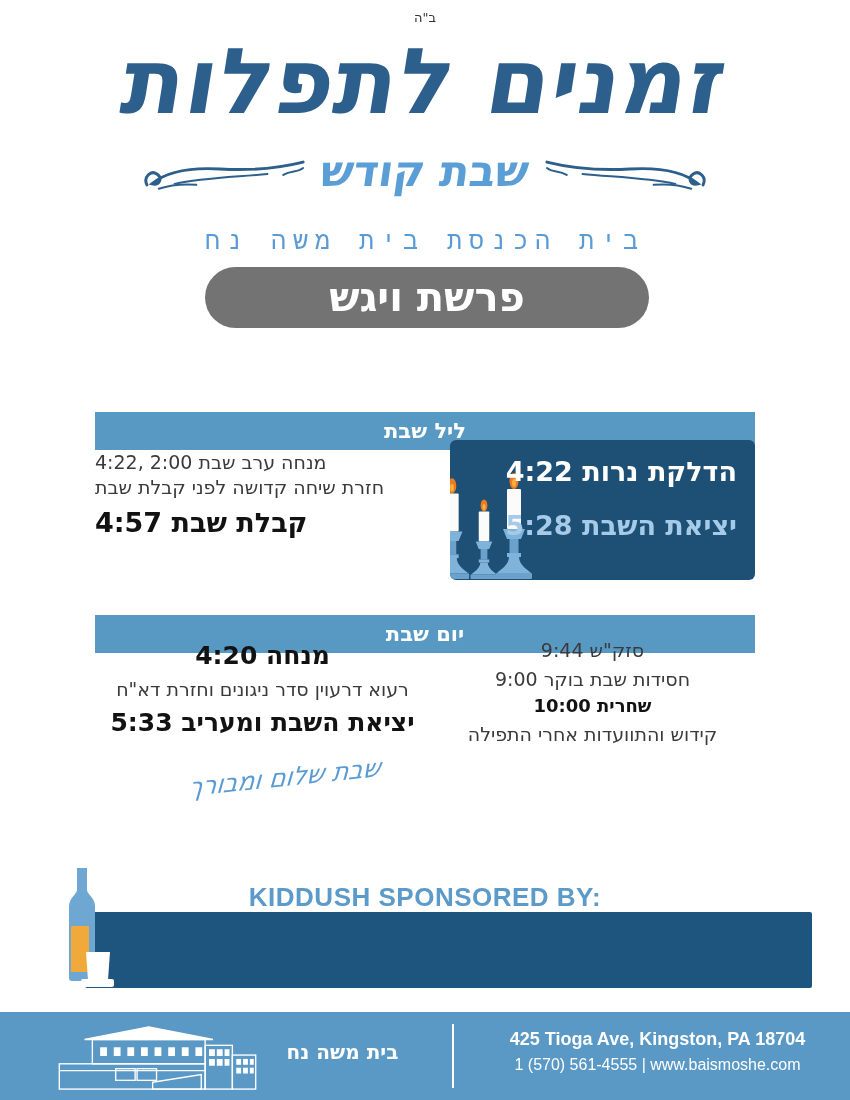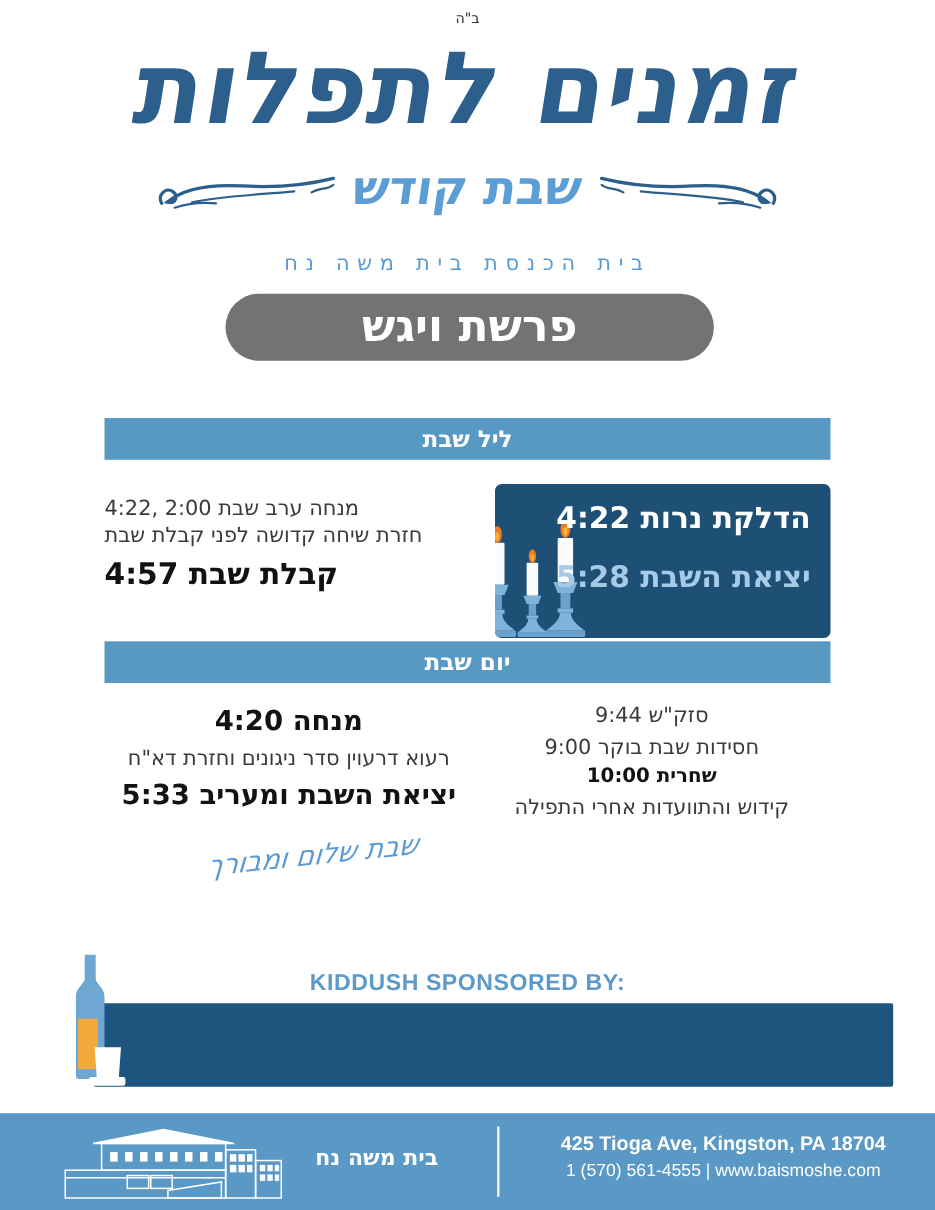--- a/index.html
+++ b/index.html
@@ -10,29 +10,29 @@
 
   
   .bsd{top:10px;left:0;width:850px;text-align:center;font-size:13px;color:#333;}
   .main-title{top:34px;left:0;width:850px;text-align:center;font-size:91px;line-height:1.05;
               font-weight:bold;color:#2d5f8c;transform:skewX(-9deg);letter-spacing:1px;}
   .subtitle-row{top:146px;left:0;width:850px;display:flex;justify-content:center;
                 align-items:center;gap:12px;}
   .subtitle-text{font-size:43px;font-weight:bold;color:#5b9ed6;transform:skewX(-8deg);}
   .flourish{width:168px;height:44px;}
   .flourish.right{transform:scaleX(-1);}
-  .synagogue-line{top:228px;left:0;width:850px;text-align:center;font-size:19px;
-                  color:#5b9bd3;letter-spacing:7px;}
+  .synagogue-line{top:228px;left:0;width:850px;text-align:center;font-size:25px;
+                  color:#5b9bd3;letter-spacing:7px;font-family:Liberation Mono, monospace;}
   .parsha-pill{top:267px;left:205px;width:444px;height:61px;background:#737373;
                border-radius:31px;color:#ffffff;font-weight:bold;font-size:40px;
                line-height:61px;text-align:center;}
 
   
   .banner{left:95px;width:660px;height:38px;background:#5899c4;color:#fff;
-          font-weight:bold;font-size:21px;line-height:38px;text-align:center;}
+          font-weight:bold;font-size:21px;line-height:38px;text-align:center;margin-top:32px;}
   .banner.one{top:380px;} .banner.two{top:583px;}
 
   
   .fri-left{top:450px;left:95px;width:348px;text-align:left;color:#3a3a3a;font-size:19px;line-height:1.32;}
   .fri-kabbalat{font-size:27px;font-weight:bold;color:#121212;margin-top:5px;}
   .candle-card{top:440px;left:450px;width:305px;height:140px;background:#1e5076;
                border-radius:6px;overflow:hidden;}
   .candle-svg{position:absolute;left:0;bottom:0;width:100px;height:115px;}
   .card-line{position:absolute;right:18px;font-size:27px;font-weight:bold;direction:rtl;}
   .card-line.l1{top:16px;color:#ffffff;}
@@ -43,21 +43,21 @@
   .day-right{top:638px;left:430px;width:325px;text-align:center;color:#3a3a3a;font-size:19px;line-height:1.3;}
   .bold-line{font-size:25px;font-weight:bold;color:#121212;}
   .day-right .bold-line{font-size:18px;margin-top:3px;}
   .mt4{margin-top:4px;} .mt6{margin-top:6px;}
 
   .greeting{top:763px;left:135px;width:300px;text-align:center;font-size:25px;
             color:#5b9bd3;transform:rotate(-6deg) skewX(-12deg);font-style:italic;}
 
   
   .kiddush-title{top:882px;left:0;width:850px;text-align:center;font-family:"Liberation Sans",sans-serif;
-                 font-weight:bold;font-size:21px;letter-spacing:0.5px;color:#5b9ac9;}
+                 font-weight:bold;font-size:26px;letter-spacing:0.5px;color:#5b9ac9;}
   .kiddush-bar{top:912px;left:85px;width:727px;height:76px;background:#1d557f;border-radius:2px;}
   .bottle-svg{top:866px;left:50px;width:70px;height:125px;z-index:3;}
 
   
   .footer{top:1012px;left:0;width:850px;height:88px;background:#5a99c6;}
   .building-svg{position:absolute;left:55px;top:10px;width:205px;height:70px;}
   .footer-name{position:absolute;left:275px;top:28px;width:135px;text-align:center;
                color:#ffffff;font-weight:bold;font-size:20px;direction:rtl;}
   .footer-divider{position:absolute;left:452px;top:12px;width:2px;height:64px;background:#ffffff;}
   .footer-text{position:absolute;left:505px;top:17px;width:305px;text-align:center;color:#ffffff;

